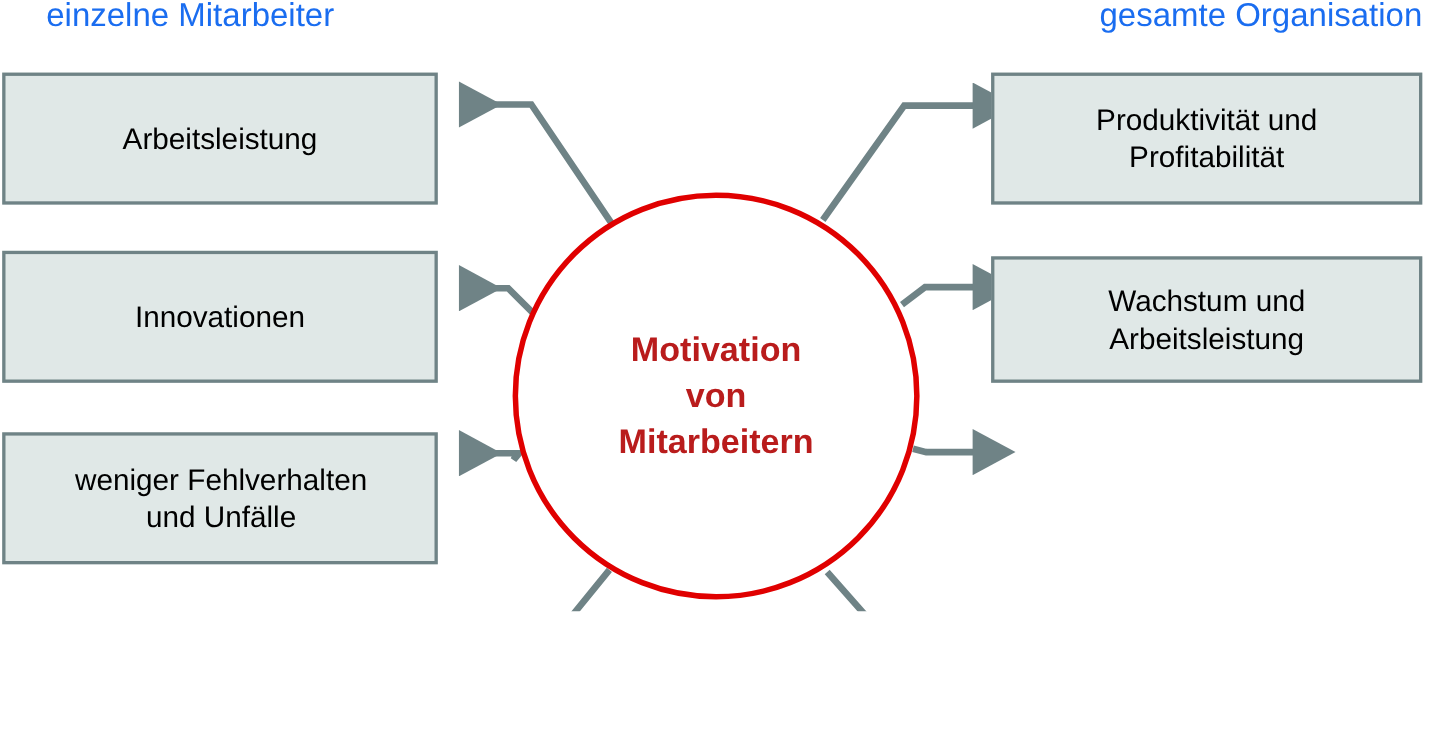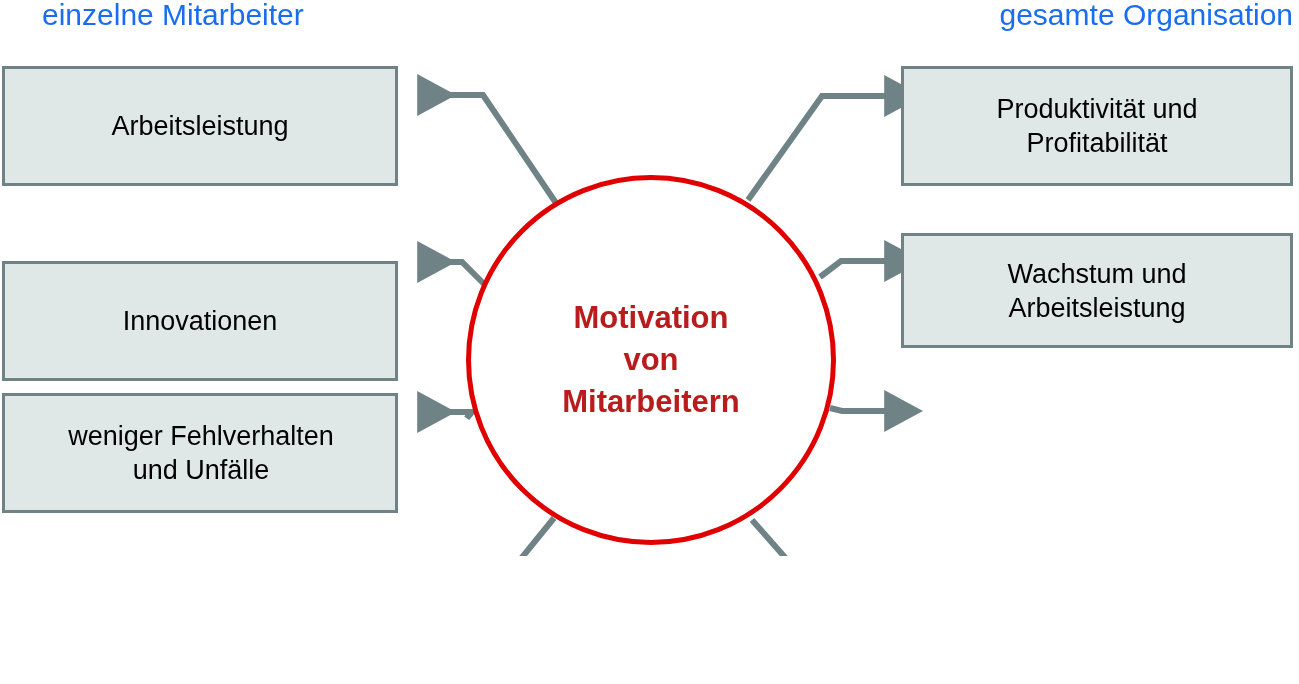--- a/index.html
+++ b/index.html
@@ -47,21 +47,21 @@
     white-space: pre-line;
   }
   .node-label.ellipsis {
     font-size: 22px;
     letter-spacing: 2px;
     font-weight: 700;
   }
 
   
   #box-left-0 { left: 2px; top: 66px;  width: 396px; height: 120px; }
-  #box-left-1 { left: 2px; top: 228px; width: 396px; height: 120px; margin-top: 33px; }
+  #box-left-1 { left: 2px; top: 228px; width: 396px; height: 120px; }
   #box-left-2 { left: 2px; top: 393px; width: 396px; height: 120px; padding-left: 12px; }
   #box-left-3 { left: 2px; top: 562px; width: 396px; height: 122px; }
 
   
   #box-right-0 { left: 901px; top: 66px;  width: 392px; height: 120px; }
   #box-right-1 { left: 901px; top: 233px; width: 392px; height: 115px; }
   #box-right-2 { left: 901px; top: 393px; width: 392px; height: 120px; }
   #box-right-3 { left: 901px; top: 562px; width: 392px; height: 122px; }
 
   #connectors {

